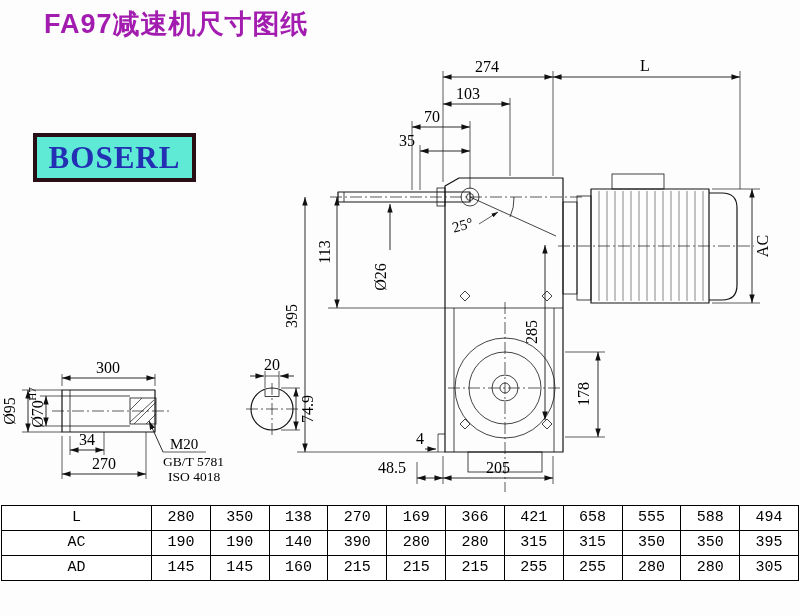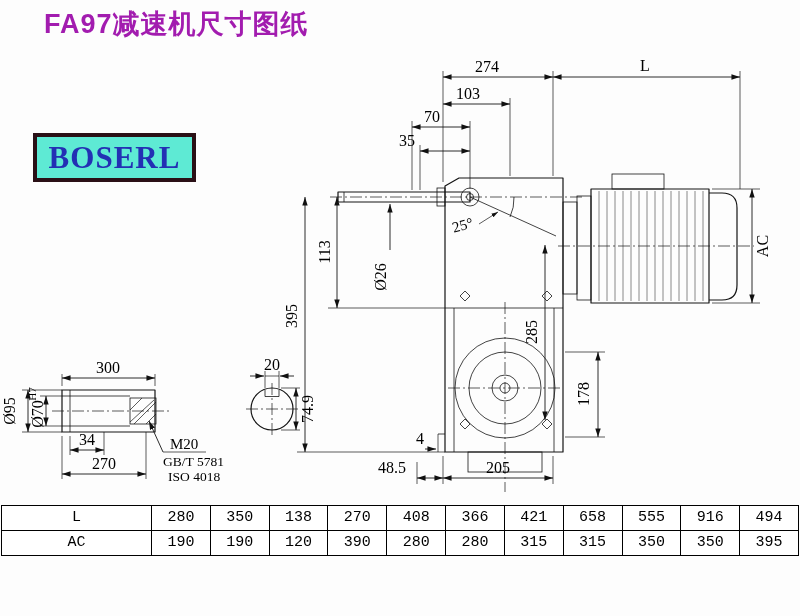--- a/index.html
+++ b/index.html
@@ -230,38 +230,52 @@
       <col style="width:150px">
       <col span="11">
     </colgroup>
     <tbody>
       <tr class="data">
         <th>L</th>
         <td>280</td>
         <td>350</td>
         <td>138</td>
         <td>270</td>
-        <td>408</td>
+        <td>169</td>
         <td>366</td>
         <td>421</td>
         <td>658</td>
         <td>555</td>
-        <td>916</td>
+        <td>588</td>
         <td>494</td>
       </tr>
       <tr class="data">
         <th>AC</th>
         <td>190</td>
         <td>190</td>
-        <td>120</td>
+        <td>140</td>
         <td>390</td>
         <td>280</td>
         <td>280</td>
         <td>315</td>
         <td>315</td>
         <td>350</td>
         <td>350</td>
         <td>395</td>
       </tr>
+      <tr class="data">
+        <th>AD</th>
+        <td>145</td>
+        <td>145</td>
+        <td>160</td>
+        <td>215</td>
+        <td>215</td>
+        <td>215</td>
+        <td>255</td>
+        <td>255</td>
+        <td>280</td>
+        <td>280</td>
+        <td>305</td>
+      </tr>
     </tbody>
   </table>
 
 </div>
 
 </body></html>

